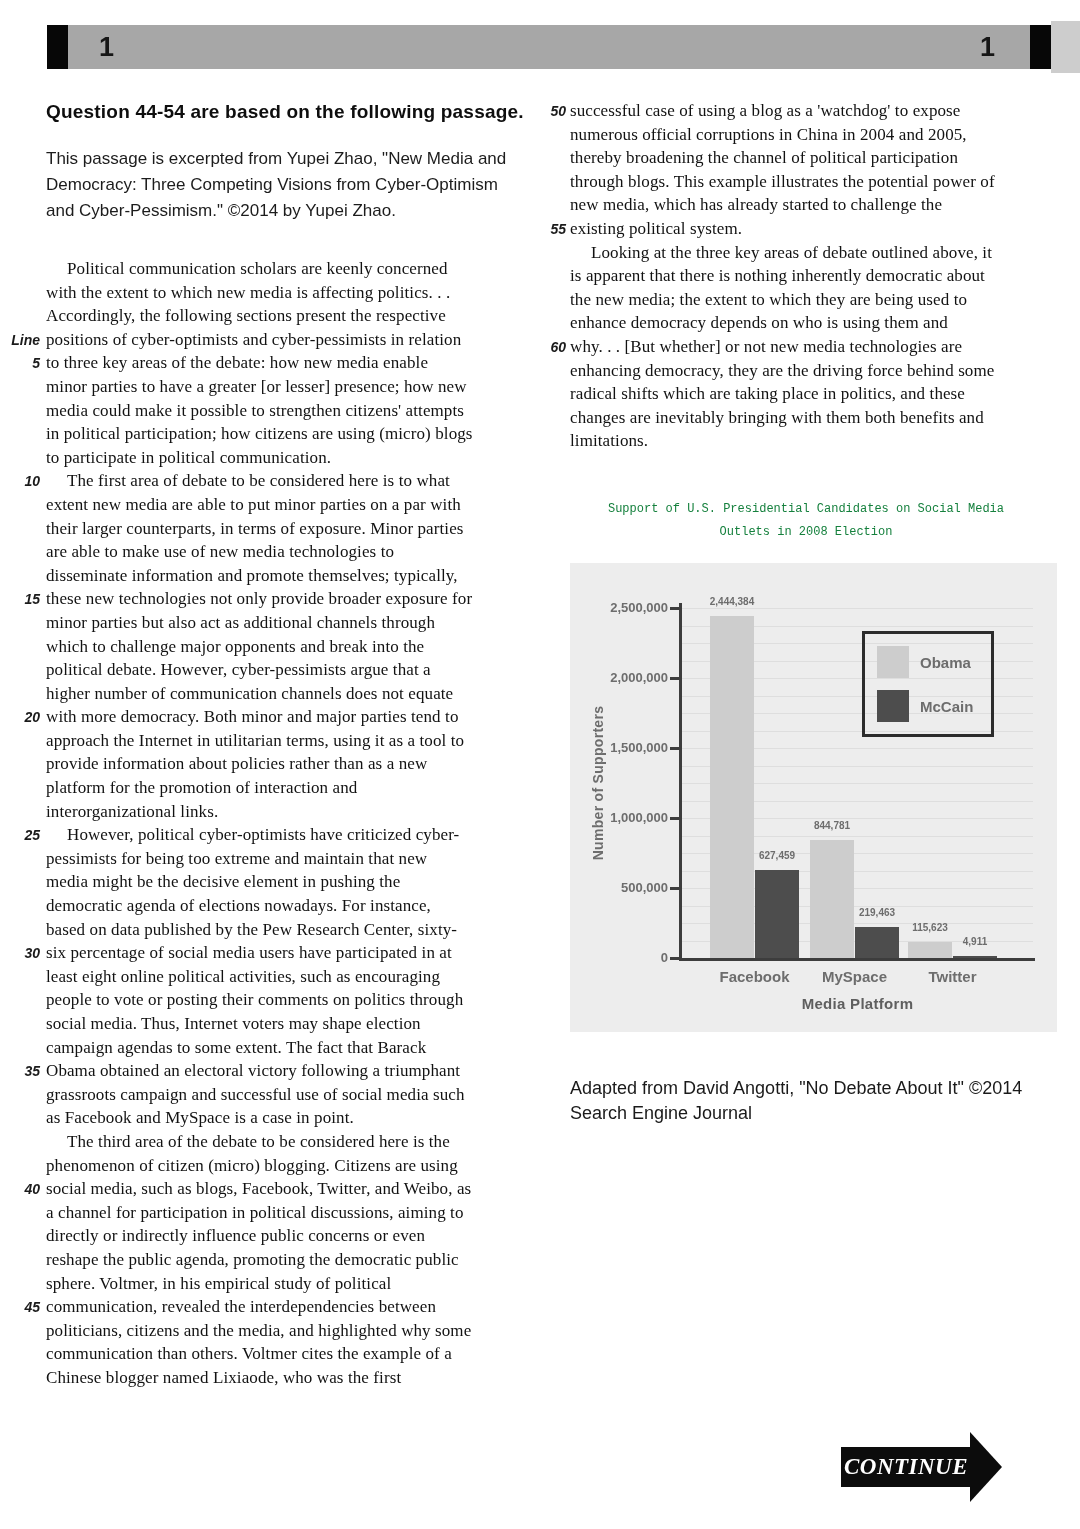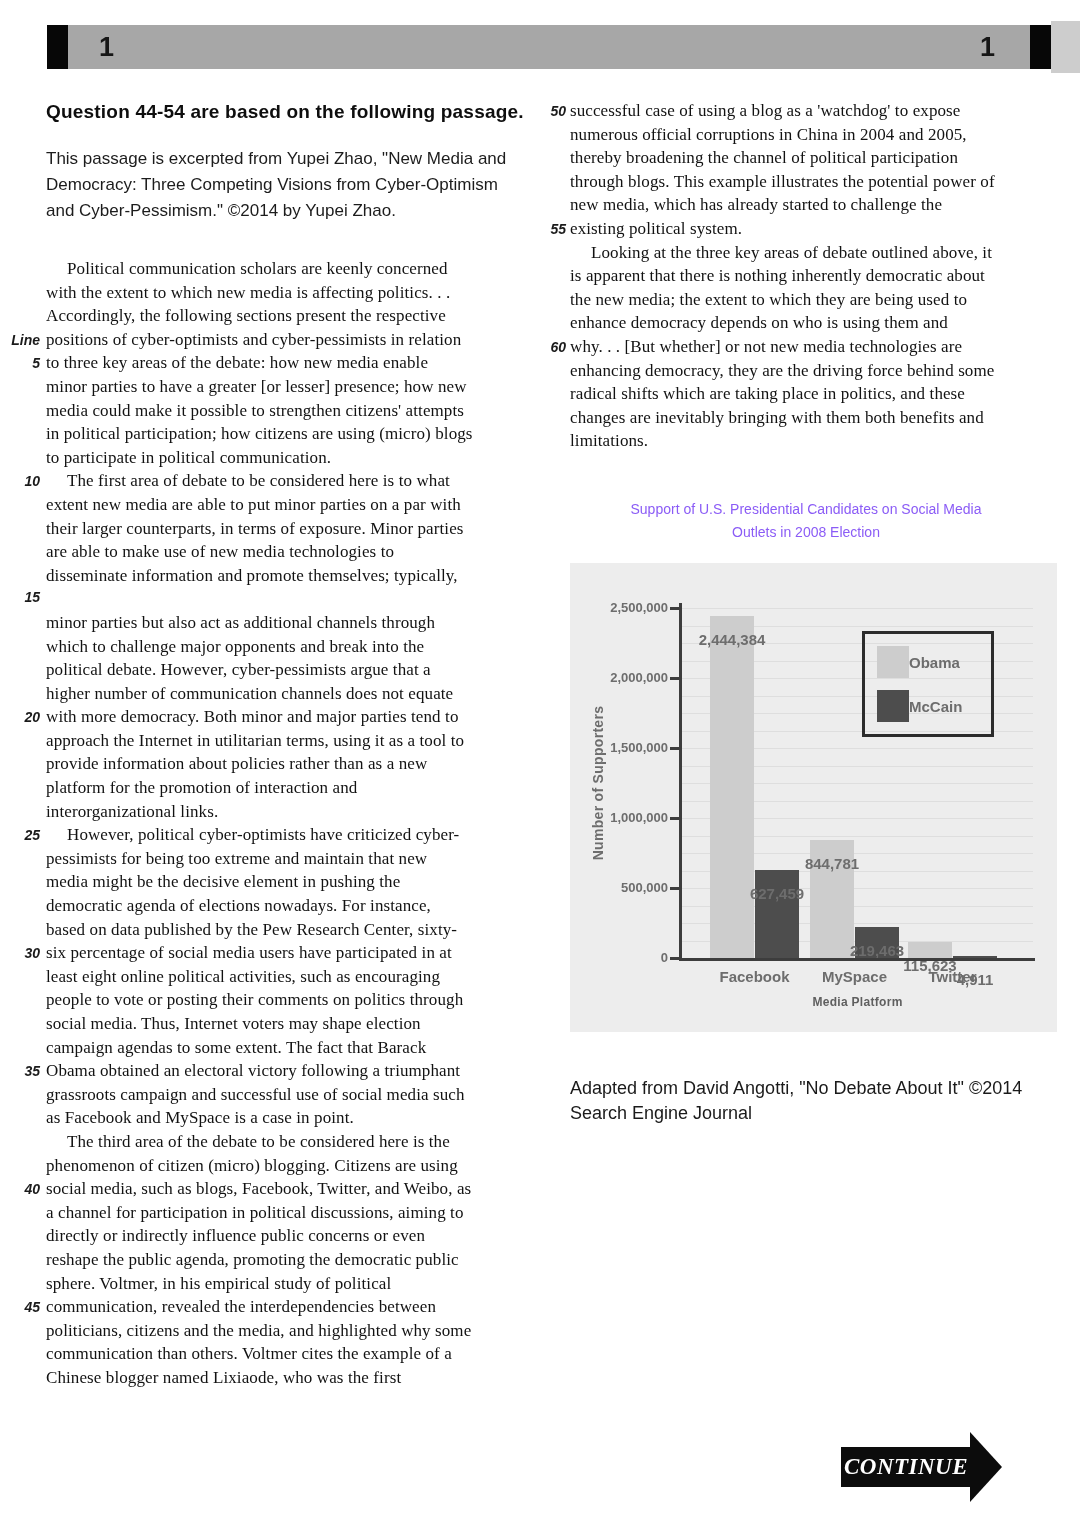--- a/index.html
+++ b/index.html
@@ -24,36 +24,36 @@
   #right-lines{left:540px;top:101px;}
   .pline{display:flex;height:23.6px;align-items:baseline;}
   .lnum{font-family:"Liberation Sans",sans-serif;font-style:italic;font-weight:600;font-size:14px;
         color:#1b1b1b;width:34px;text-align:right;padding-right:6px;flex:none;}
   #right-lines .lnum{width:26px;padding-right:4px;}
   .ltext{white-space:nowrap;letter-spacing:.1px;}
   .ltext.indent{padding-left:21px;}
 
   
   .fig-title{position:absolute;left:556px;top:498px;width:500px;text-align:center;
-             font-size:14px;line-height:23px;color:#8b5cf6;}
+             font-size:12px;line-height:23px;color:#15803d;font-family:Liberation Mono, monospace;}
   .chart{position:absolute;left:570px;top:563px;width:487px;height:469px;background:#ededed;}
   .grid{position:absolute;height:1px;background:#dedede;}
   .axis-y{position:absolute;left:109px;top:40px;width:3px;height:358px;background:#3d3d3d;}
   .axis-x{position:absolute;left:109px;top:395px;width:356px;height:3px;background:#3d3d3d;}
   .ytick{position:absolute;left:4px;width:94px;text-align:right;font-size:13px;font-weight:700;color:#6d6d6d;}
   .ydash{position:absolute;left:100px;width:9px;height:3px;background:#3d3d3d;}
   .bar{position:absolute;}
-  .blab{position:absolute;text-align:center;font-size:15px;font-weight:700;color:#6d6d6d;white-space:nowrap;margin-top:35px;}
+  .blab{position:absolute;text-align:center;font-size:10px;font-weight:700;color:#6d6d6d;white-space:nowrap;}
   .xcat{position:absolute;top:405px;text-align:center;font-size:15px;font-weight:700;color:#6d6d6d;}
   .xlabel{position:absolute;left:112px;top:432px;width:351px;text-align:center;
-          font-size:12px;font-weight:700;color:#5f5f5f;letter-spacing:.3px;}
+          font-size:15px;font-weight:700;color:#5f5f5f;letter-spacing:.3px;}
   .ylabel{position:absolute;left:-67px;top:212px;width:190px;text-align:center;
           transform:rotate(-90deg);font-size:14px;font-weight:700;color:#6d6d6d;letter-spacing:.3px;}
   .legend{position:absolute;left:292px;top:68px;width:126px;height:100px;border:3px solid #2c2c2c;}
-  .lrow{position:absolute;left:12px;display:flex;align-items:center;}
+  .lrow{position:absolute;left:12px;display:flex;align-items:center;gap:11px;}
   .swatch{width:32px;height:32px;flex:none;}
   .llab{font-size:15px;font-weight:700;color:#6d6d6d;}
 
   .attr{position:absolute;left:570px;top:1076px;margin:0;font-size:18px;line-height:25px;color:#1a1a1a;}
 
   
   .continue{position:absolute;left:841px;top:1447px;cursor:pointer;}
   .cbar{width:130px;height:40px;background:#0c0c0c;display:flex;align-items:center;justify-content:center;font-style:italic;}
   .ctext{color:#ffffff;font-family:"Liberation Serif",serif;font-weight:700;font-size:23px;letter-spacing:.5px;}
   .chead{position:absolute;left:129px;top:-15px;width:0;height:0;
@@ -126,20 +126,21 @@
       <div class="pline">
         <span class="lnum"></span>
         <span class="ltext">are able to make use of new media technologies to</span>
       </div>
       <div class="pline">
         <span class="lnum"></span>
         <span class="ltext">disseminate information and promote themselves; typically,</span>
       </div>
       <div class="pline">
         <span class="lnum">15</span>
+        <span class="ltext">these new technologies not only provide broader exposure for</span>
       </div>
       <div class="pline">
         <span class="lnum"></span>
         <span class="ltext">minor parties but also act as additional channels through</span>
       </div>
       <div class="pline">
         <span class="lnum"></span>
         <span class="ltext">which to challenge major opponents and break into the</span>
       </div>
       <div class="pline">

